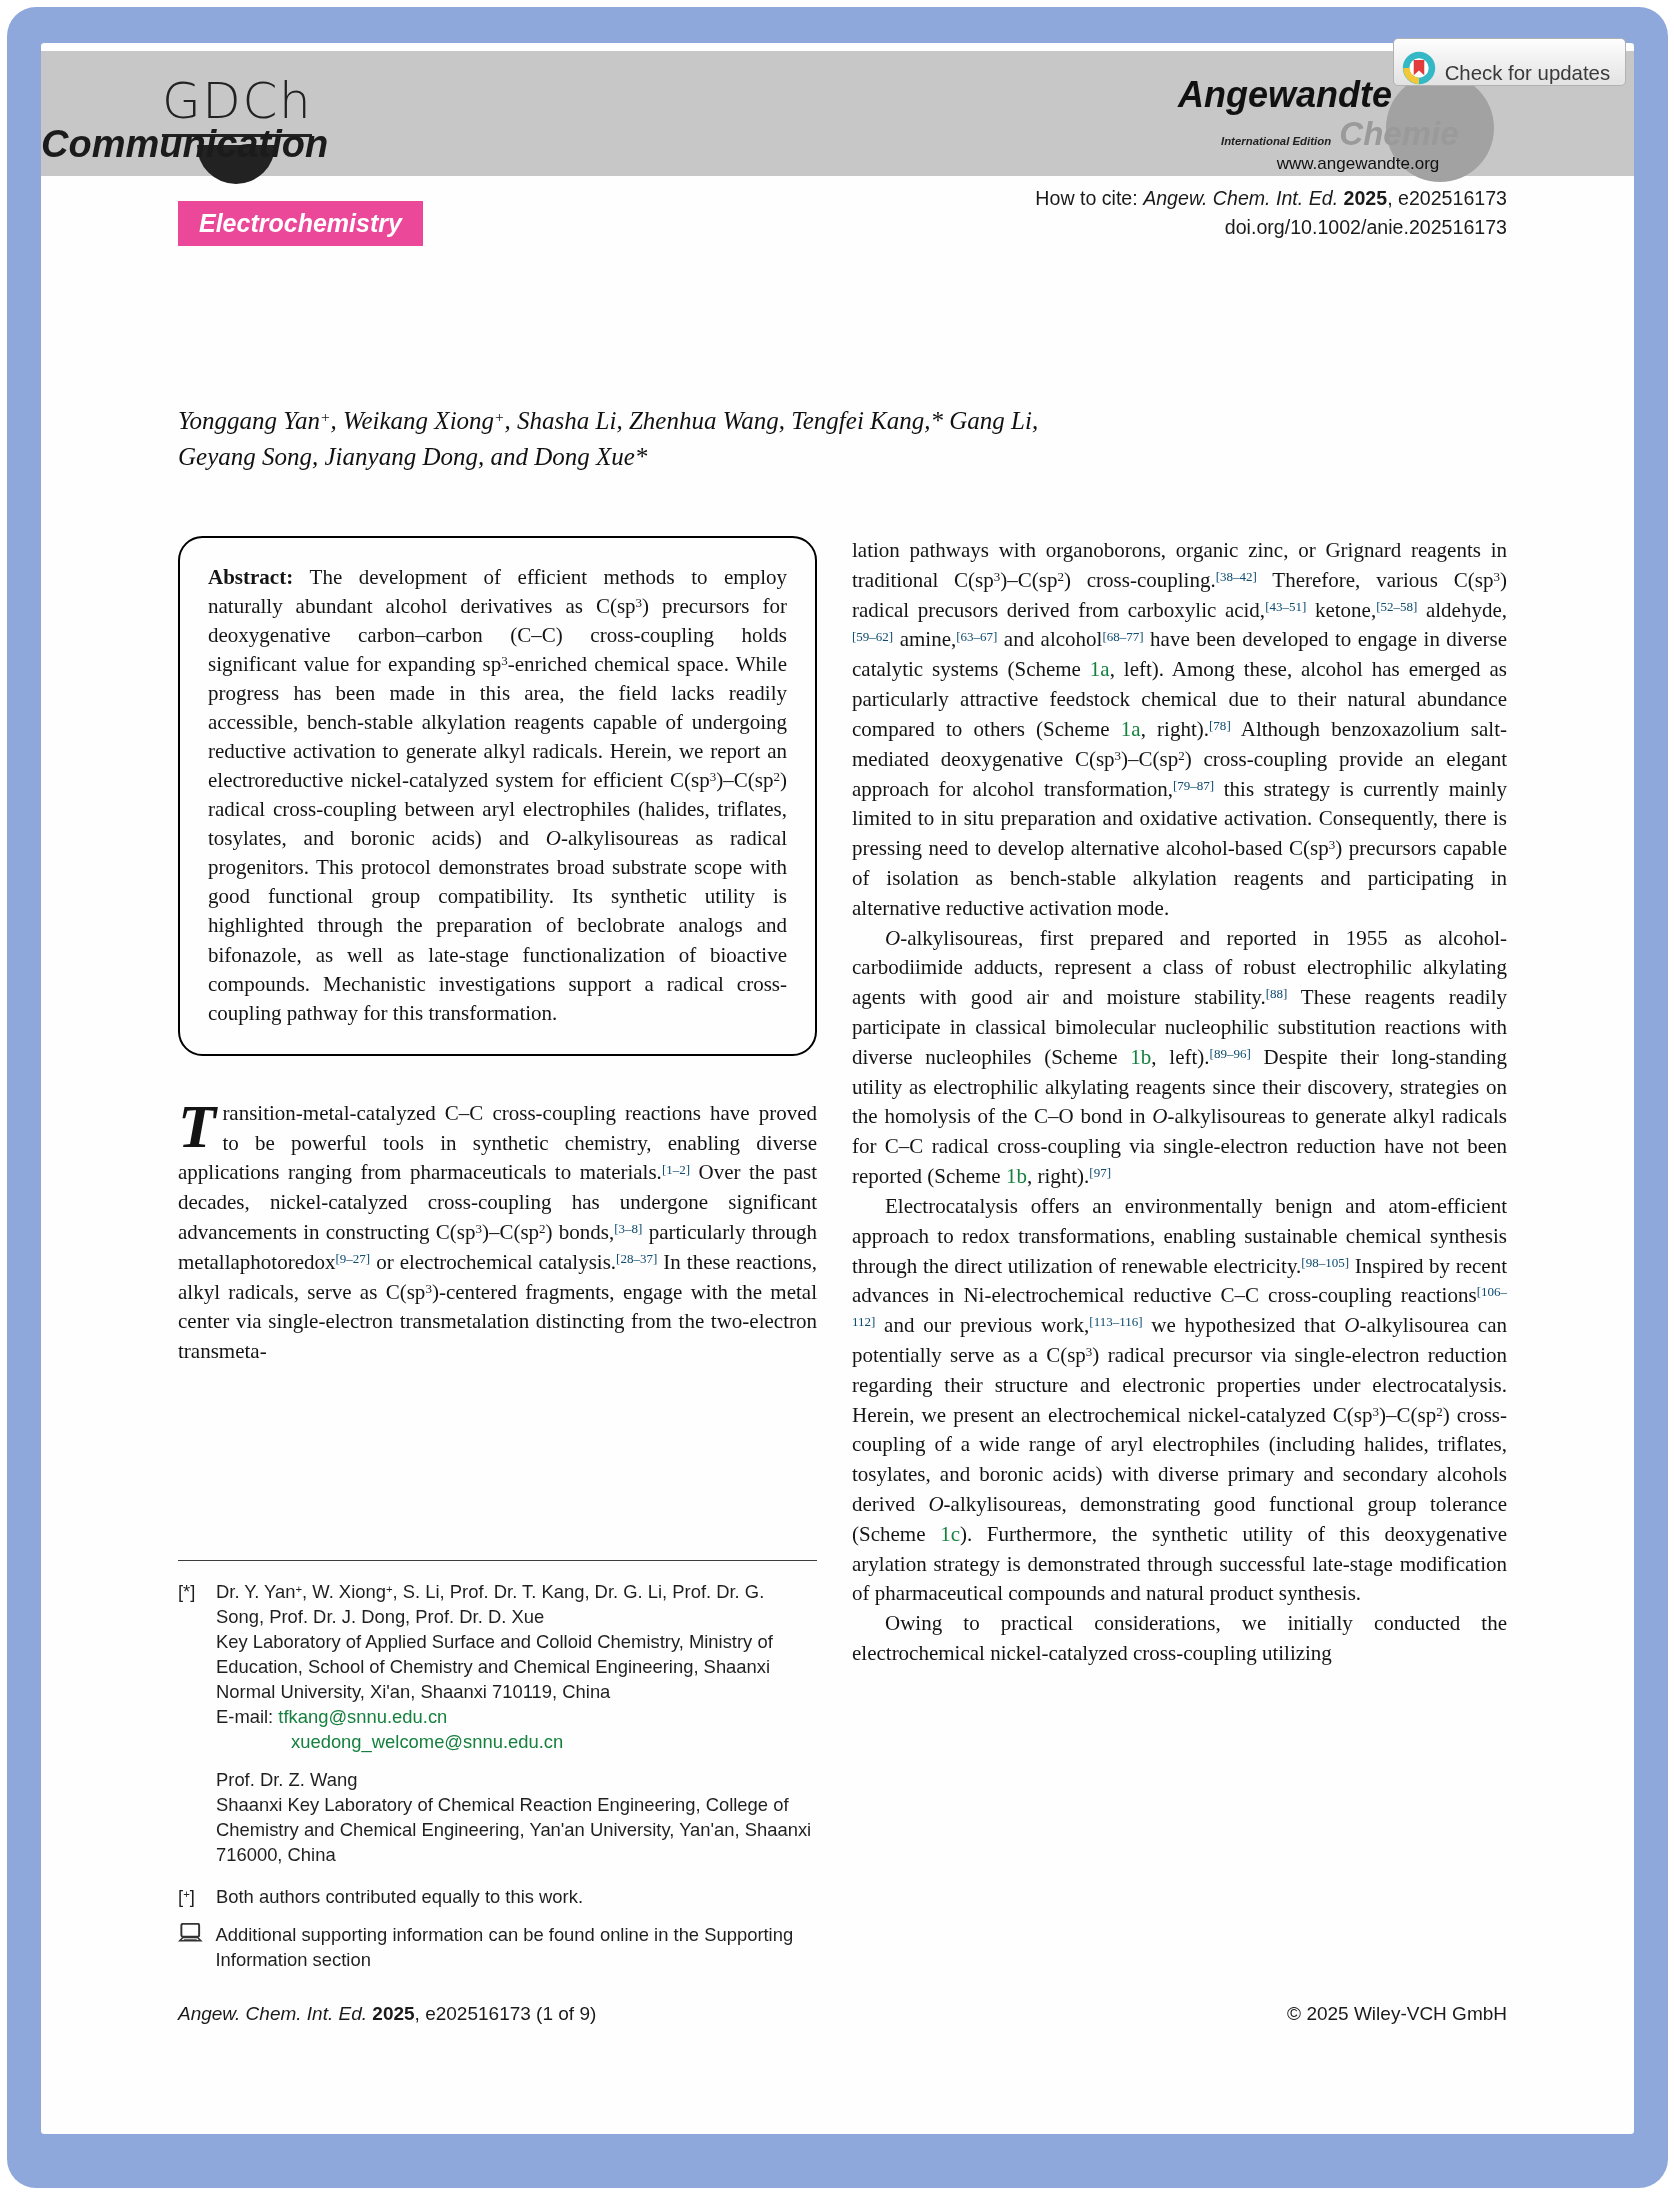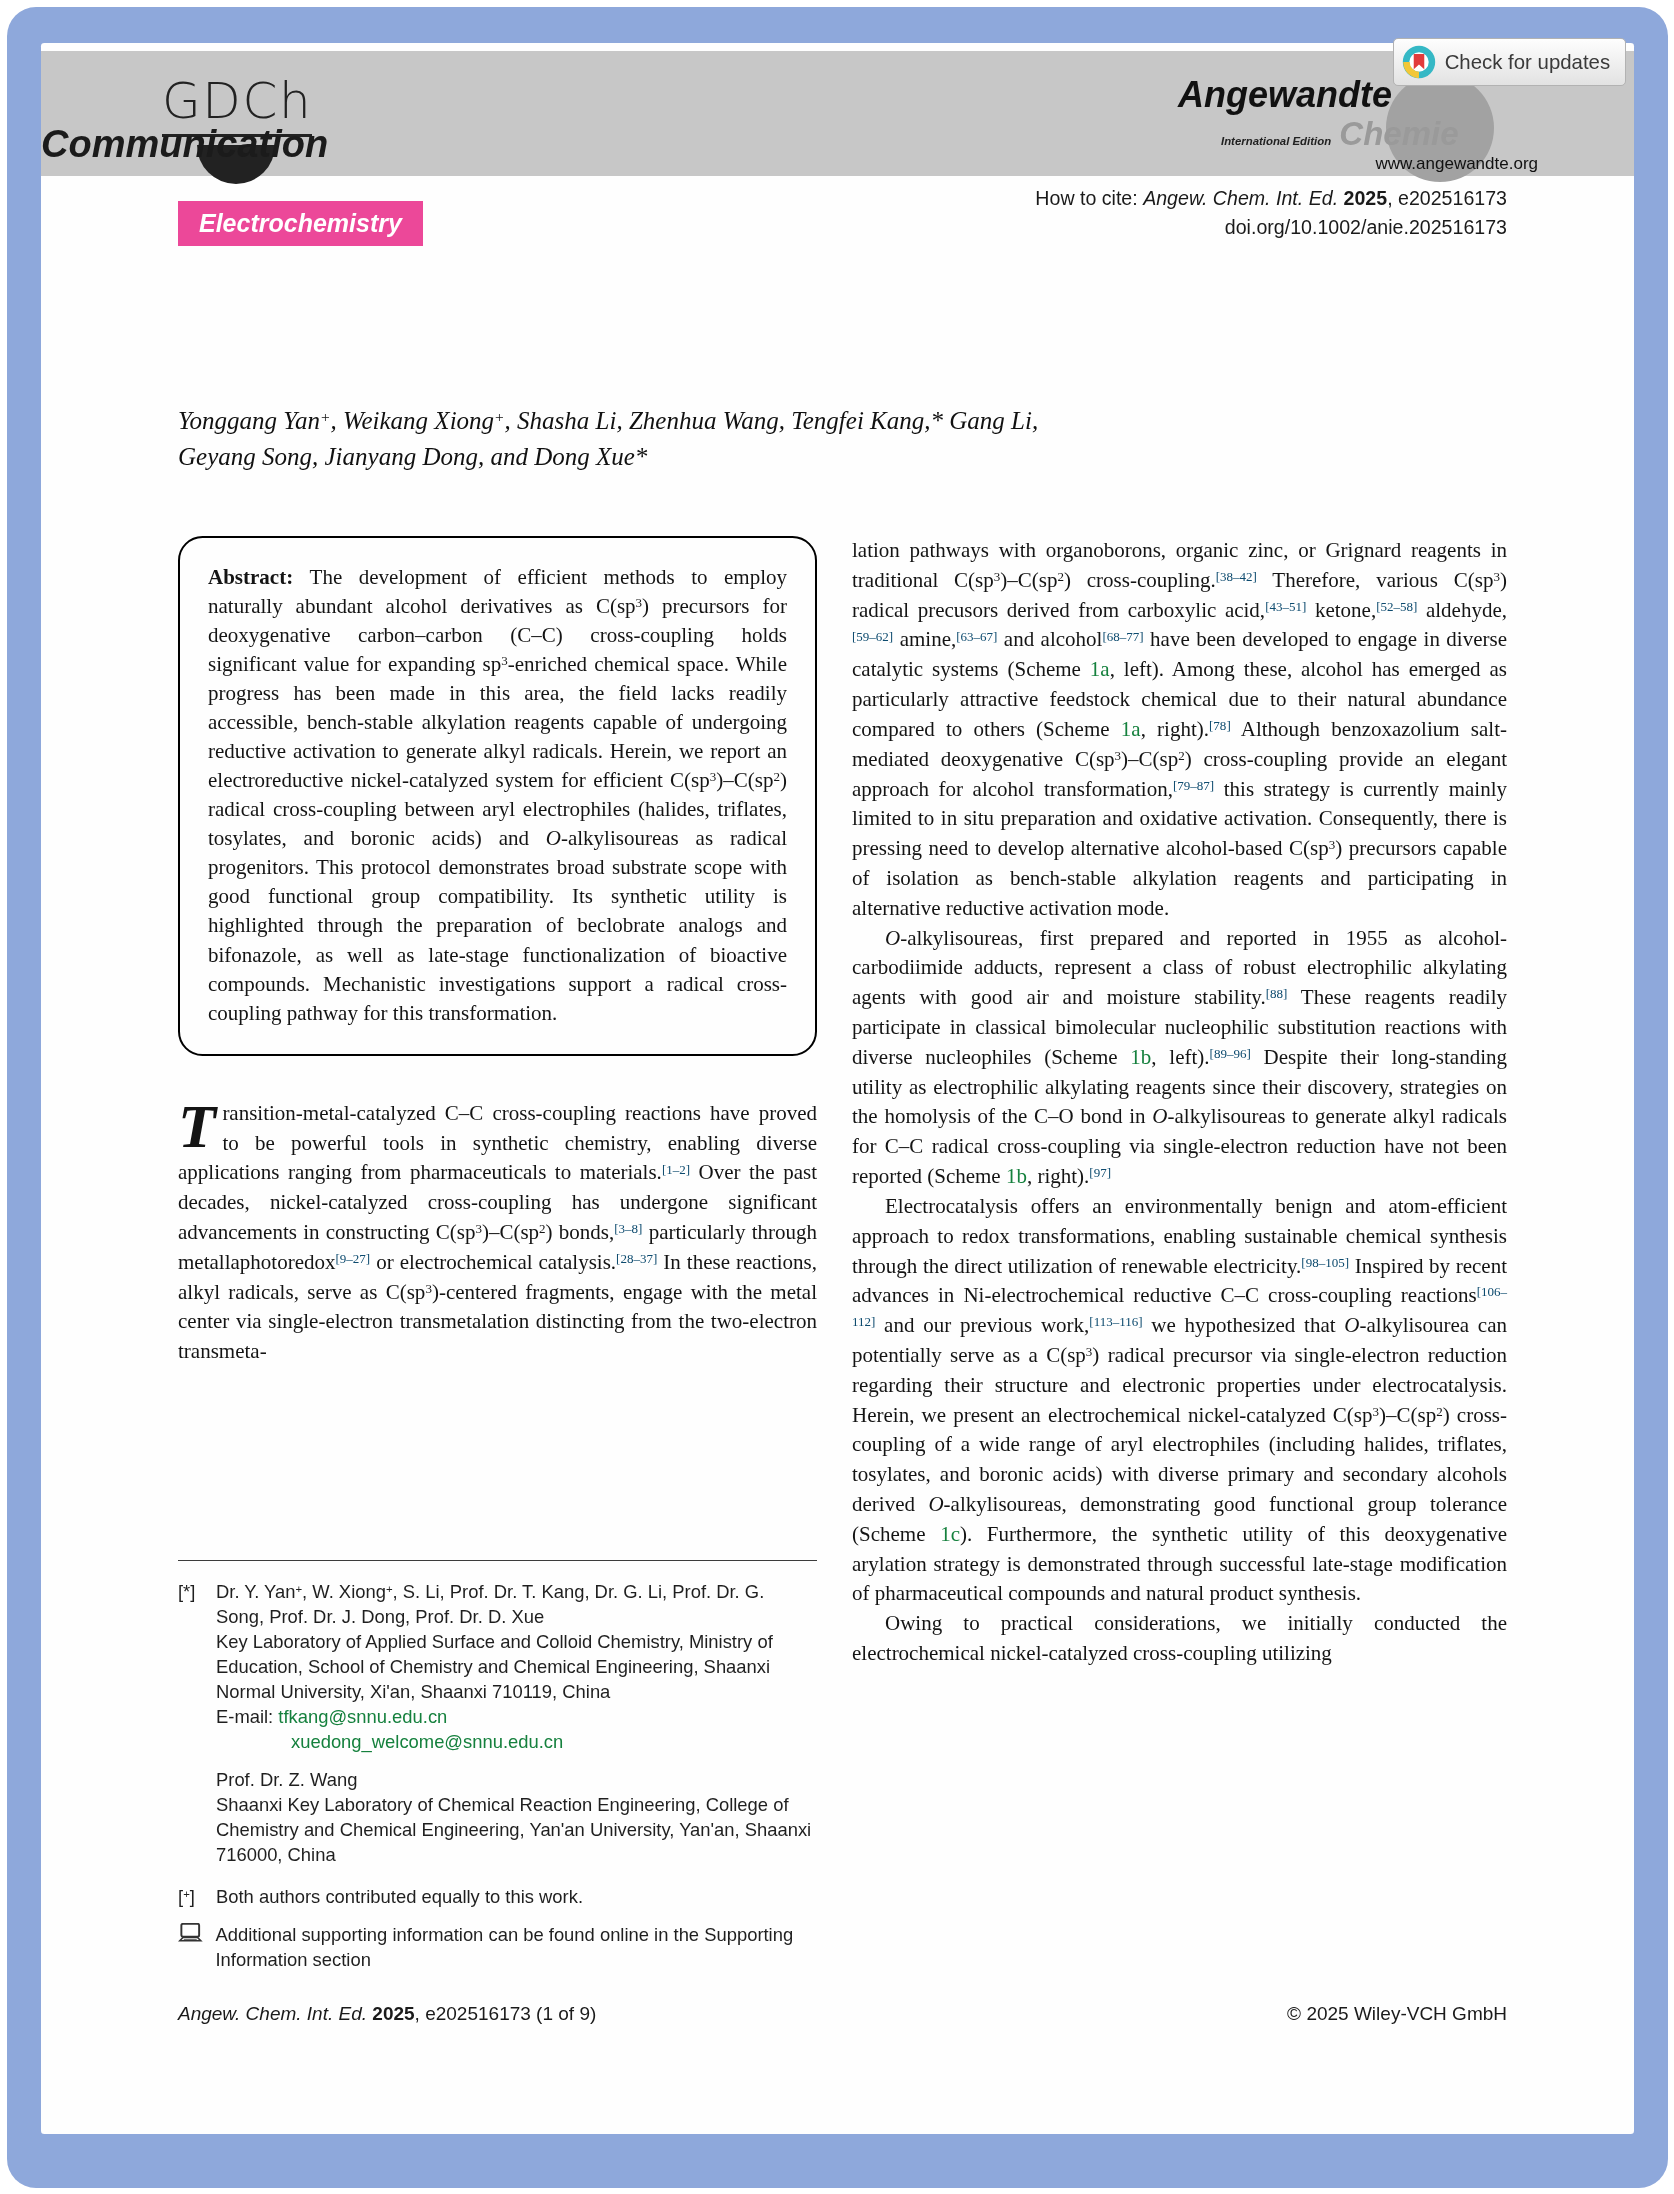--- a/index.html
+++ b/index.html
@@ -17,24 +17,24 @@
   .communication{position:absolute;left:0;right:0;top:72px;text-align:left;
                  font-family:"Liberation Sans",sans-serif;font-style:italic;font-weight:bold;
                  font-size:38px;color:#1b1b1b;}
   .aw{position:absolute;right:96px;top:23px;width:360px;}
   .aw-circle{position:absolute;left:208px;top:0px;width:108px;height:108px;border-radius:50%;background:#a2a2a2;}
   .aw-name{position:relative;font-family:"Liberation Sans",sans-serif;font-style:italic;
            font-weight:bold;font-size:36px;color:#111;}
   .aw-row{position:relative;display:flex;align-items:baseline;gap:8.2px;margin-top:-1.6px;margin-left:43px;}
   .aw-intl{font-family:"Liberation Sans",sans-serif;font-style:italic;font-weight:bold;font-size:11.4px;color:#222;}
   .aw-chemie{font-family:"Liberation Sans",sans-serif;font-style:italic;font-weight:bold;font-size:33px;color:#9a9a9a;}
-  .aw-url{position:relative;text-align:right;font-family:"Liberation Sans",sans-serif;
+  .aw-url{position:relative;text-align:center;font-family:"Liberation Sans",sans-serif;
           font-size:17px;color:#111;margin-top:1.6px;}
   .check-btn{position:absolute;right:8.2px;top:-4.9px;height:46px;padding:0 14.7px 0 8.2px;
-             display:flex;align-items:center;gap:8.2px;border:0.8px solid #b2b2b2;border-radius:4.9px;
+             display:flex;align-items:flex-end;gap:8.2px;border:0.8px solid #b2b2b2;border-radius:4.9px;
              background:linear-gradient(#fefefe,#e2e2e2);
              font-family:"Liberation Sans",sans-serif;font-size:20.4px;color:#3a3a3a;cursor:pointer;}
   
   .howcite{position:absolute;right:127px;top:141px;text-align:right;
            font-family:"Liberation Sans",sans-serif;font-size:19.6px;color:#1a1a1a;line-height:1.5;}
   .badge{position:absolute;left:137px;top:158px;background:#ec4899;color:#fff;
          font-family:"Liberation Sans",sans-serif;font-style:italic;font-weight:bold;
          font-size:25px;padding:8.2px 21px;}
   .title{position:absolute;left:137px;top:230px;width:1308px;
          font-weight:bold;font-size:37px;line-height:1.28;color:#0e0e0e;}

